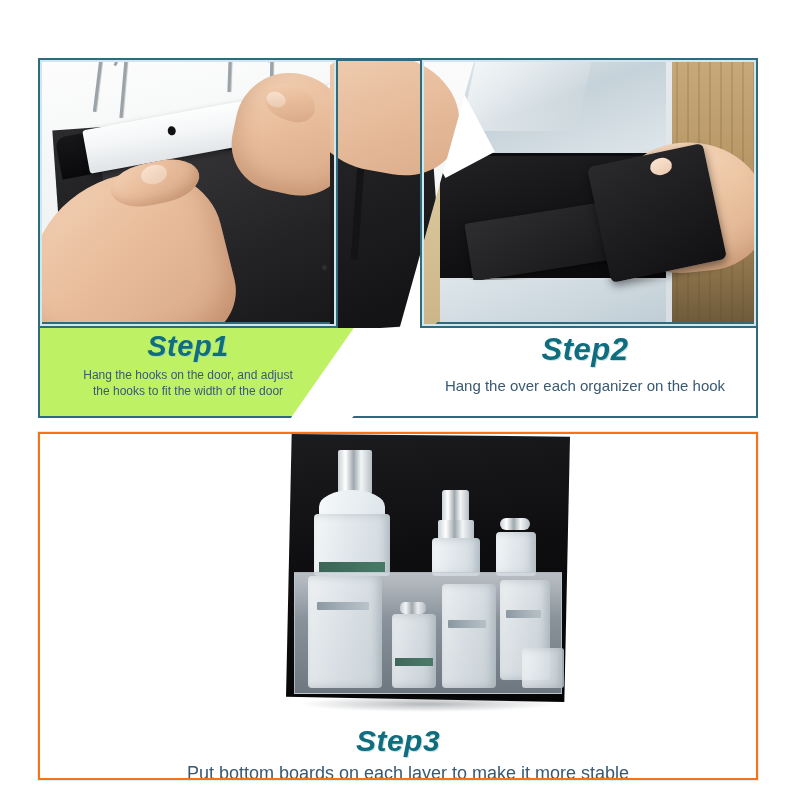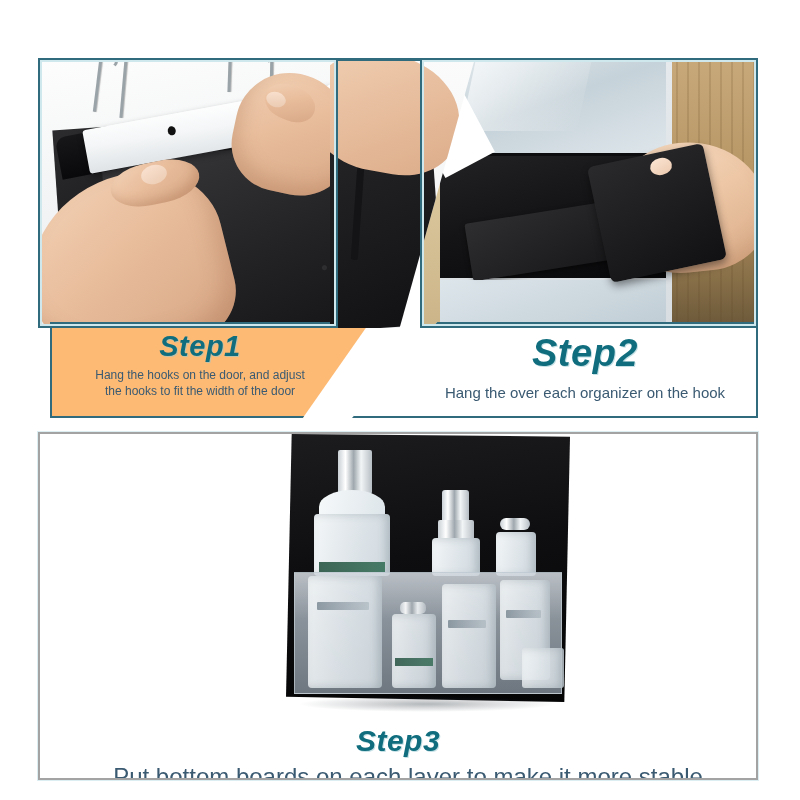--- a/index.html
+++ b/index.html
@@ -100,59 +100,58 @@
     box-shadow: inset 0 0 0 2px #cfe8ee;
     z-index: 40; pointer-events: none;
   }
   #photo-2 { inset: 0; }
 
   
   #caption-1 {
     left: 38px; top: 322px;
     width: 320px; height: 96px;
     border: 2px solid #2f6b7d;
-    background: #fdba74;
+    background: #bef264;
     clip-path: polygon(0 0, 100% 0, 79% 100%, 0 100%);
-    margin-left: 12px;
   }
   #caption-1 .inner { padding: 6px 26px 0 6px; }
   #caption-1 .step-title { font-size: 29px; margin-bottom: 4px; }
   #caption-1 .step-caption { font-size: 12px; }
 
   
   #caption-2 {
     left: 352px; top: 322px;
     width: 406px; height: 96px;
     border: 2px solid #2f6b7d;
     background: #ffffff;
     clip-path: polygon(21% 0, 100% 0, 100% 100%, 0 100%);
   }
   #caption-2 .inner { padding: 8px 10px 0 70px; }
-  #caption-2 .step-title { font-size: 38px; margin-bottom: 8px; }
+  #caption-2 .step-title { font-size: 31px; margin-bottom: 8px; }
   #caption-2 .step-caption { font-size: 15px; }
 
   
   #panel-3 {
     left: 38px; top: 432px;
     width: 720px; height: 348px;
-    border: 2px solid #a3a3a3;
+    border: 2px solid #f97316;
     box-shadow: 0 0 0 1px #dceef2;
     background: #ffffff;
   }
   #photo-3 {
     left: 244px; top: 0px;
     width: 289px; height: 284px;
   }
   #caption-3 {
     position: absolute;
     left: 0; top: 286px; right: 0; bottom: 0;
     padding-top: 4px;
   }
   #caption-3 .step-title { font-size: 30px; margin-bottom: 3px; }
-  #caption-3 .step-caption { font-size: 24px; margin-left: 20px; }
+  #caption-3 .step-caption { font-size: 18px; margin-left: 20px; }
 
   
   .p1-bg { position:absolute; inset:0; background:#f2f4f5; }
   .p1-wall {
     position:absolute; left:0; top:0; width:100%; height:100%;
     background: linear-gradient(170deg,#fdfdfd 0%,#f0f2f3 55%,#e4e8ea 100%);
   }
   .hook {
     position:absolute; width:3px; background:#9aa3a8;
     box-shadow: 1px 0 1px rgba(0,0,0,.25);

